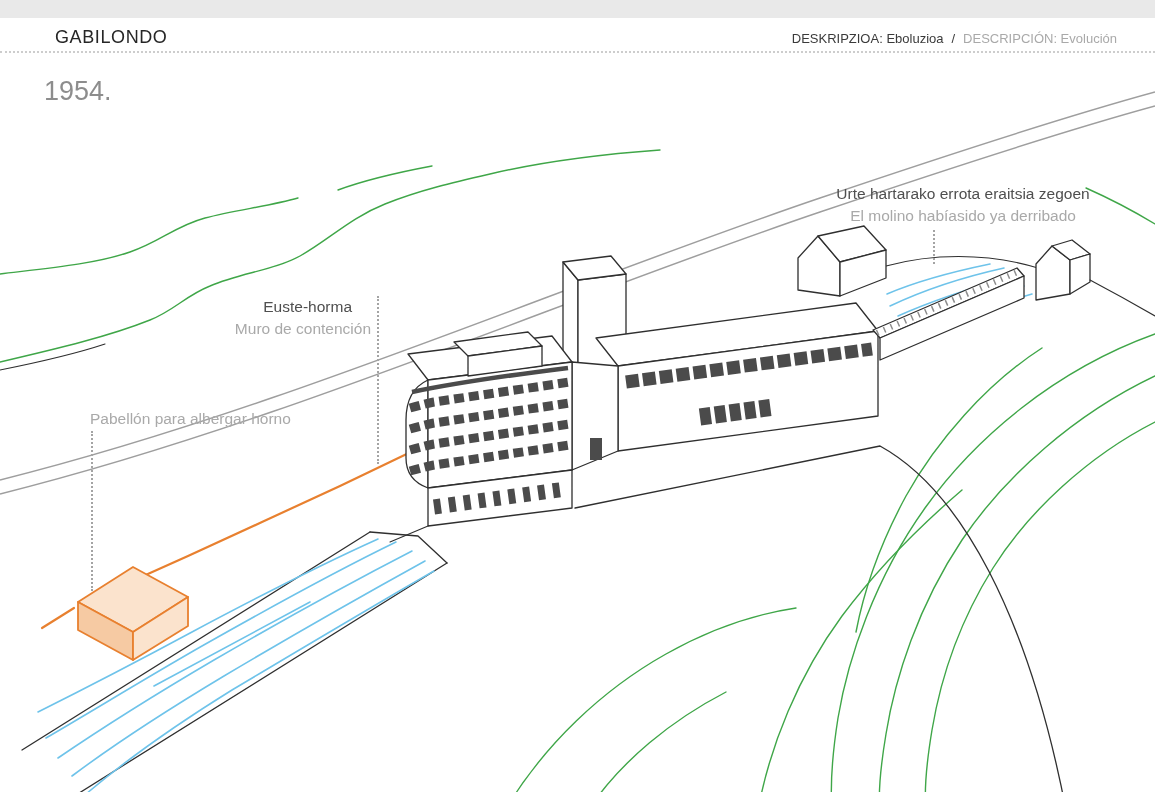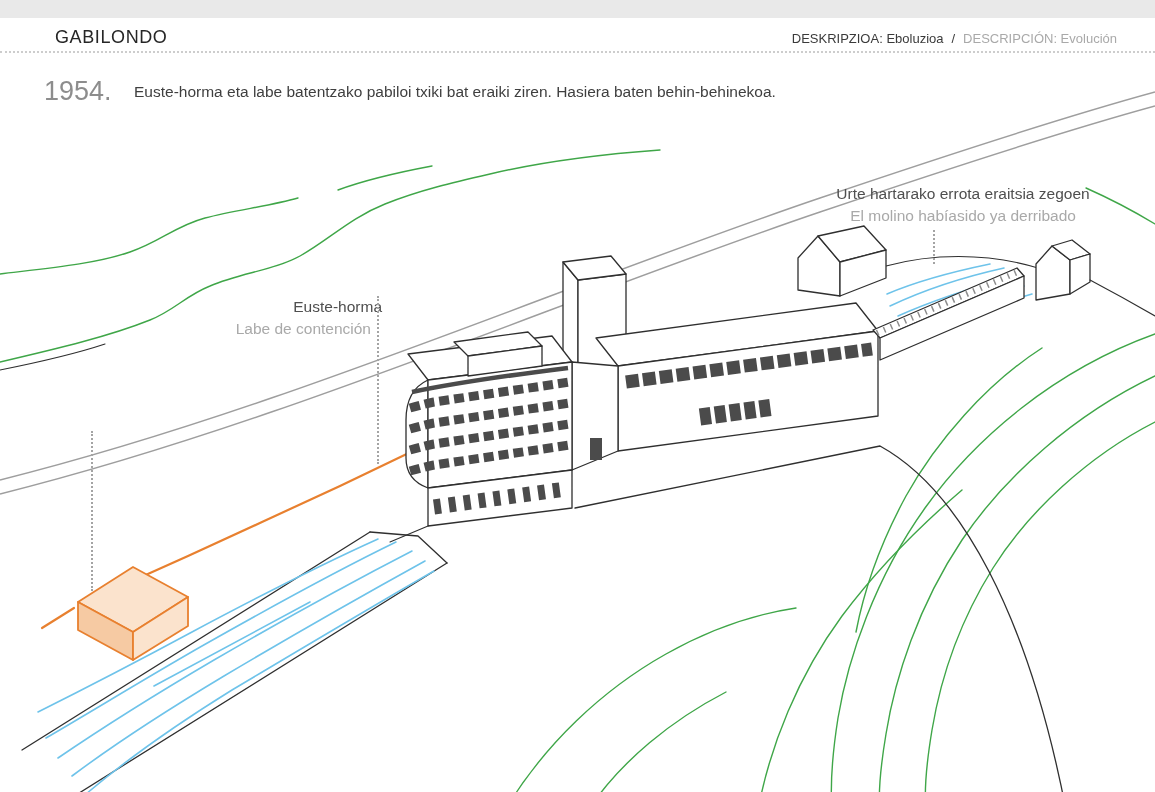--- a/index.html
+++ b/index.html
@@ -49,21 +49,20 @@
   <div class="header">
     <div class="title">GABILONDO</div>
     <div class="desc">
       <span>DESKRIPZIOA: Eboluzioa</span><span class="sep">/</span><span class="es">DESCRIPCIÓN: Evolución</span>
     </div>
   </div>
   <div class="rule"></div>
 
   <div class="year">1954.</div>
   <div class="caption">
-    <div class="eu">Euste-horma eta labe batentzako pabiloi txiki bat eraiki ziren. Hasiera baten behin-behinekoa.</div>
   </div>
 
   <div class="canvas">
     <svg viewBox="0 0 1155 792" width="1155" height="792">
 
       <g>
         <path class="rail" d="M 0,462 C 280,392 560,268 820,180 C 950,136 1060,100 1155,74"></path>
         <path class="rail" d="M 0,476 C 280,406 560,282 820,194 C 950,150 1060,114 1155,88"></path>
         <path class="blk thin" d="M 0,352 C 40,344 75,336 105,326"></path>
       </g>
@@ -161,20 +160,21 @@
         <path class="orgf1" d="M 78,584 L 133,549 L 188,579 L 133,614 Z"></path>
         <path class="orgf2" d="M 78,584 L 78,612 L 133,642 L 133,614 Z"></path>
         <path class="orgf1" d="M 133,614 L 133,642 L 188,608 L 188,579 Z"></path>
       </g>
     </svg>
 
     <div class="ann ann-eu center" style="left:963px;top:165px;">Urte hartarako errota eraitsia zegoen</div>
     <div class="ann ann-es center" style="left:963px;top:187px;">El molino habíasido ya derribado</div>
     <div class="leader" style="left:933px;top:212px;height:34px;"></div>
 
-    <div class="ann ann-eu rightal" style="left:382px;top:278px;">Euste-horma</div>
-    <div class="ann ann-es rightal" style="left:371px;top:300px;">Labe de contención</div>
+    <div class="ann ann-eu rightal" style="left:352px;top:278px;">Euste-horma</div>
+    <div class="ann ann-es rightal" style="left:371px;top:300px;">Muro de contención</div>
     <div class="leader" style="left:377px;top:278px;height:168px;"></div>
 
+    <div class="ann ann-es" style="left:90px;top:390px;">Pabellón para albergar horno</div>
     <div class="leader" style="left:91px;top:413px;height:160px;"></div>
   </div>
 
 </div>
 
 </body></html>

